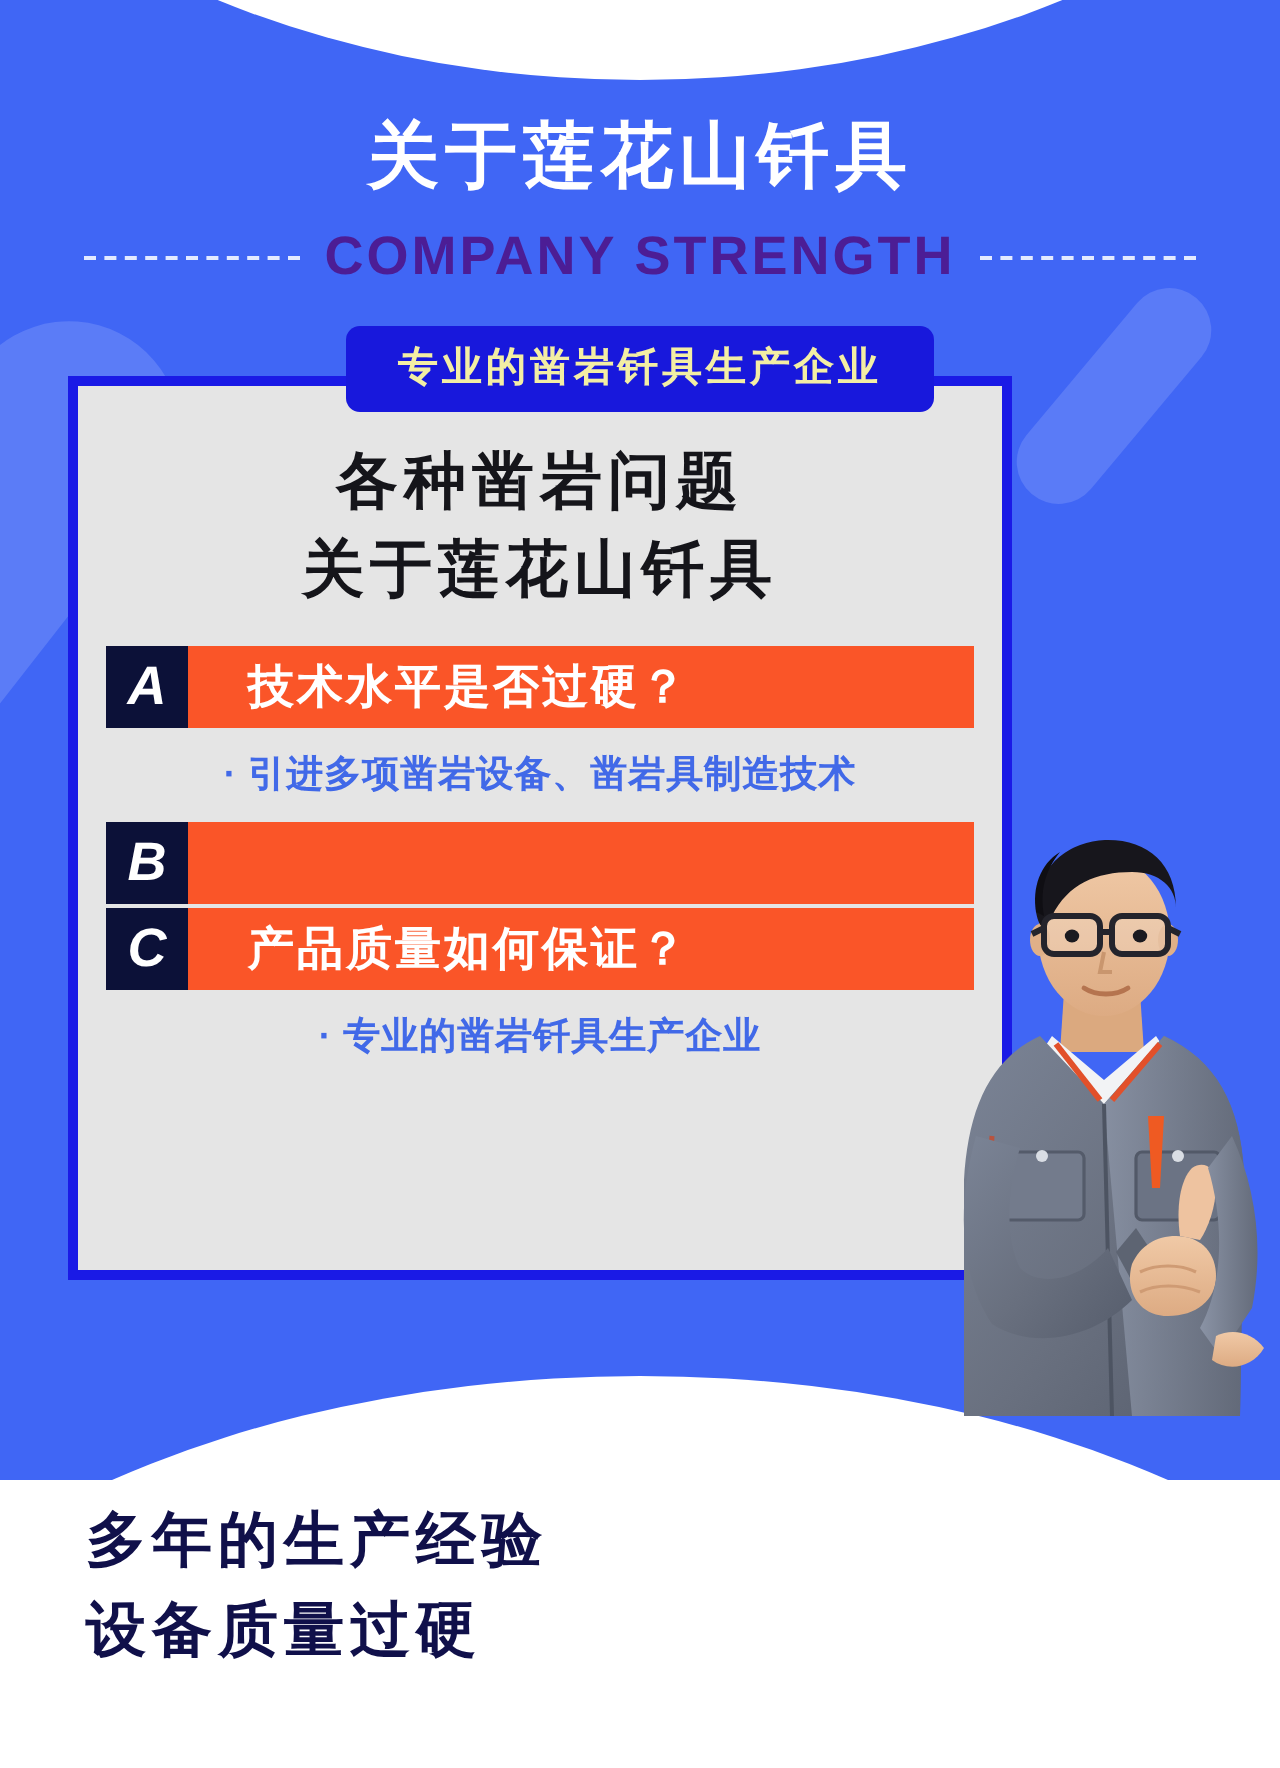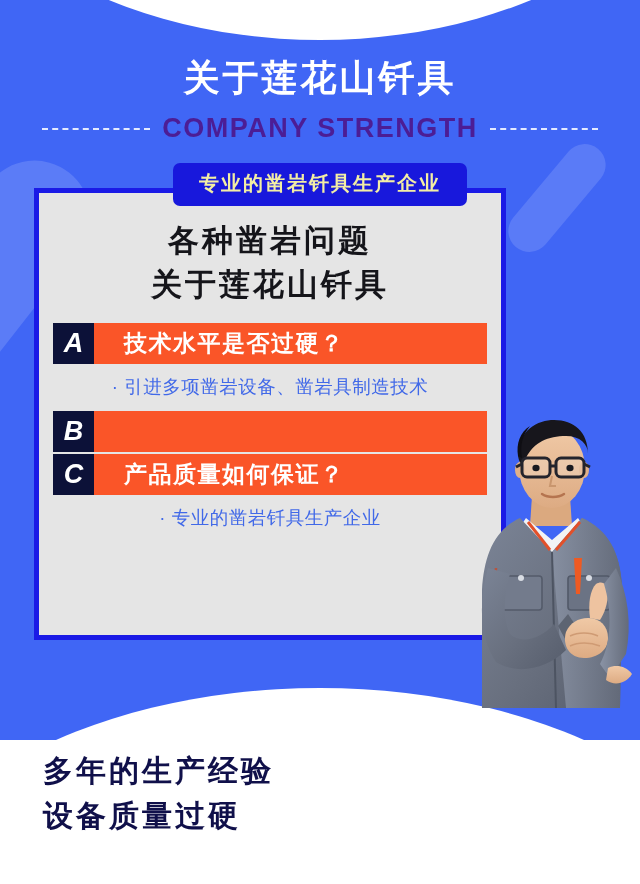--- a/index.html
+++ b/index.html
@@ -179,21 +179,21 @@
     letter-spacing:1.5px;
     padding-left:30px;
     white-space:nowrap;
   }
 
   .desc {
     margin:10px 0 12px 0;
     text-align:center;
     color:#4169e8;
     font-size:18.5px;
-    font-weight:400;
+    font-weight:700;
     letter-spacing:0.5px;
     white-space:nowrap;
   }
 
   
   .worker {
     position:absolute;
     left:470px; top:418px;
     width:170px; height:308px;
     z-index:5;

